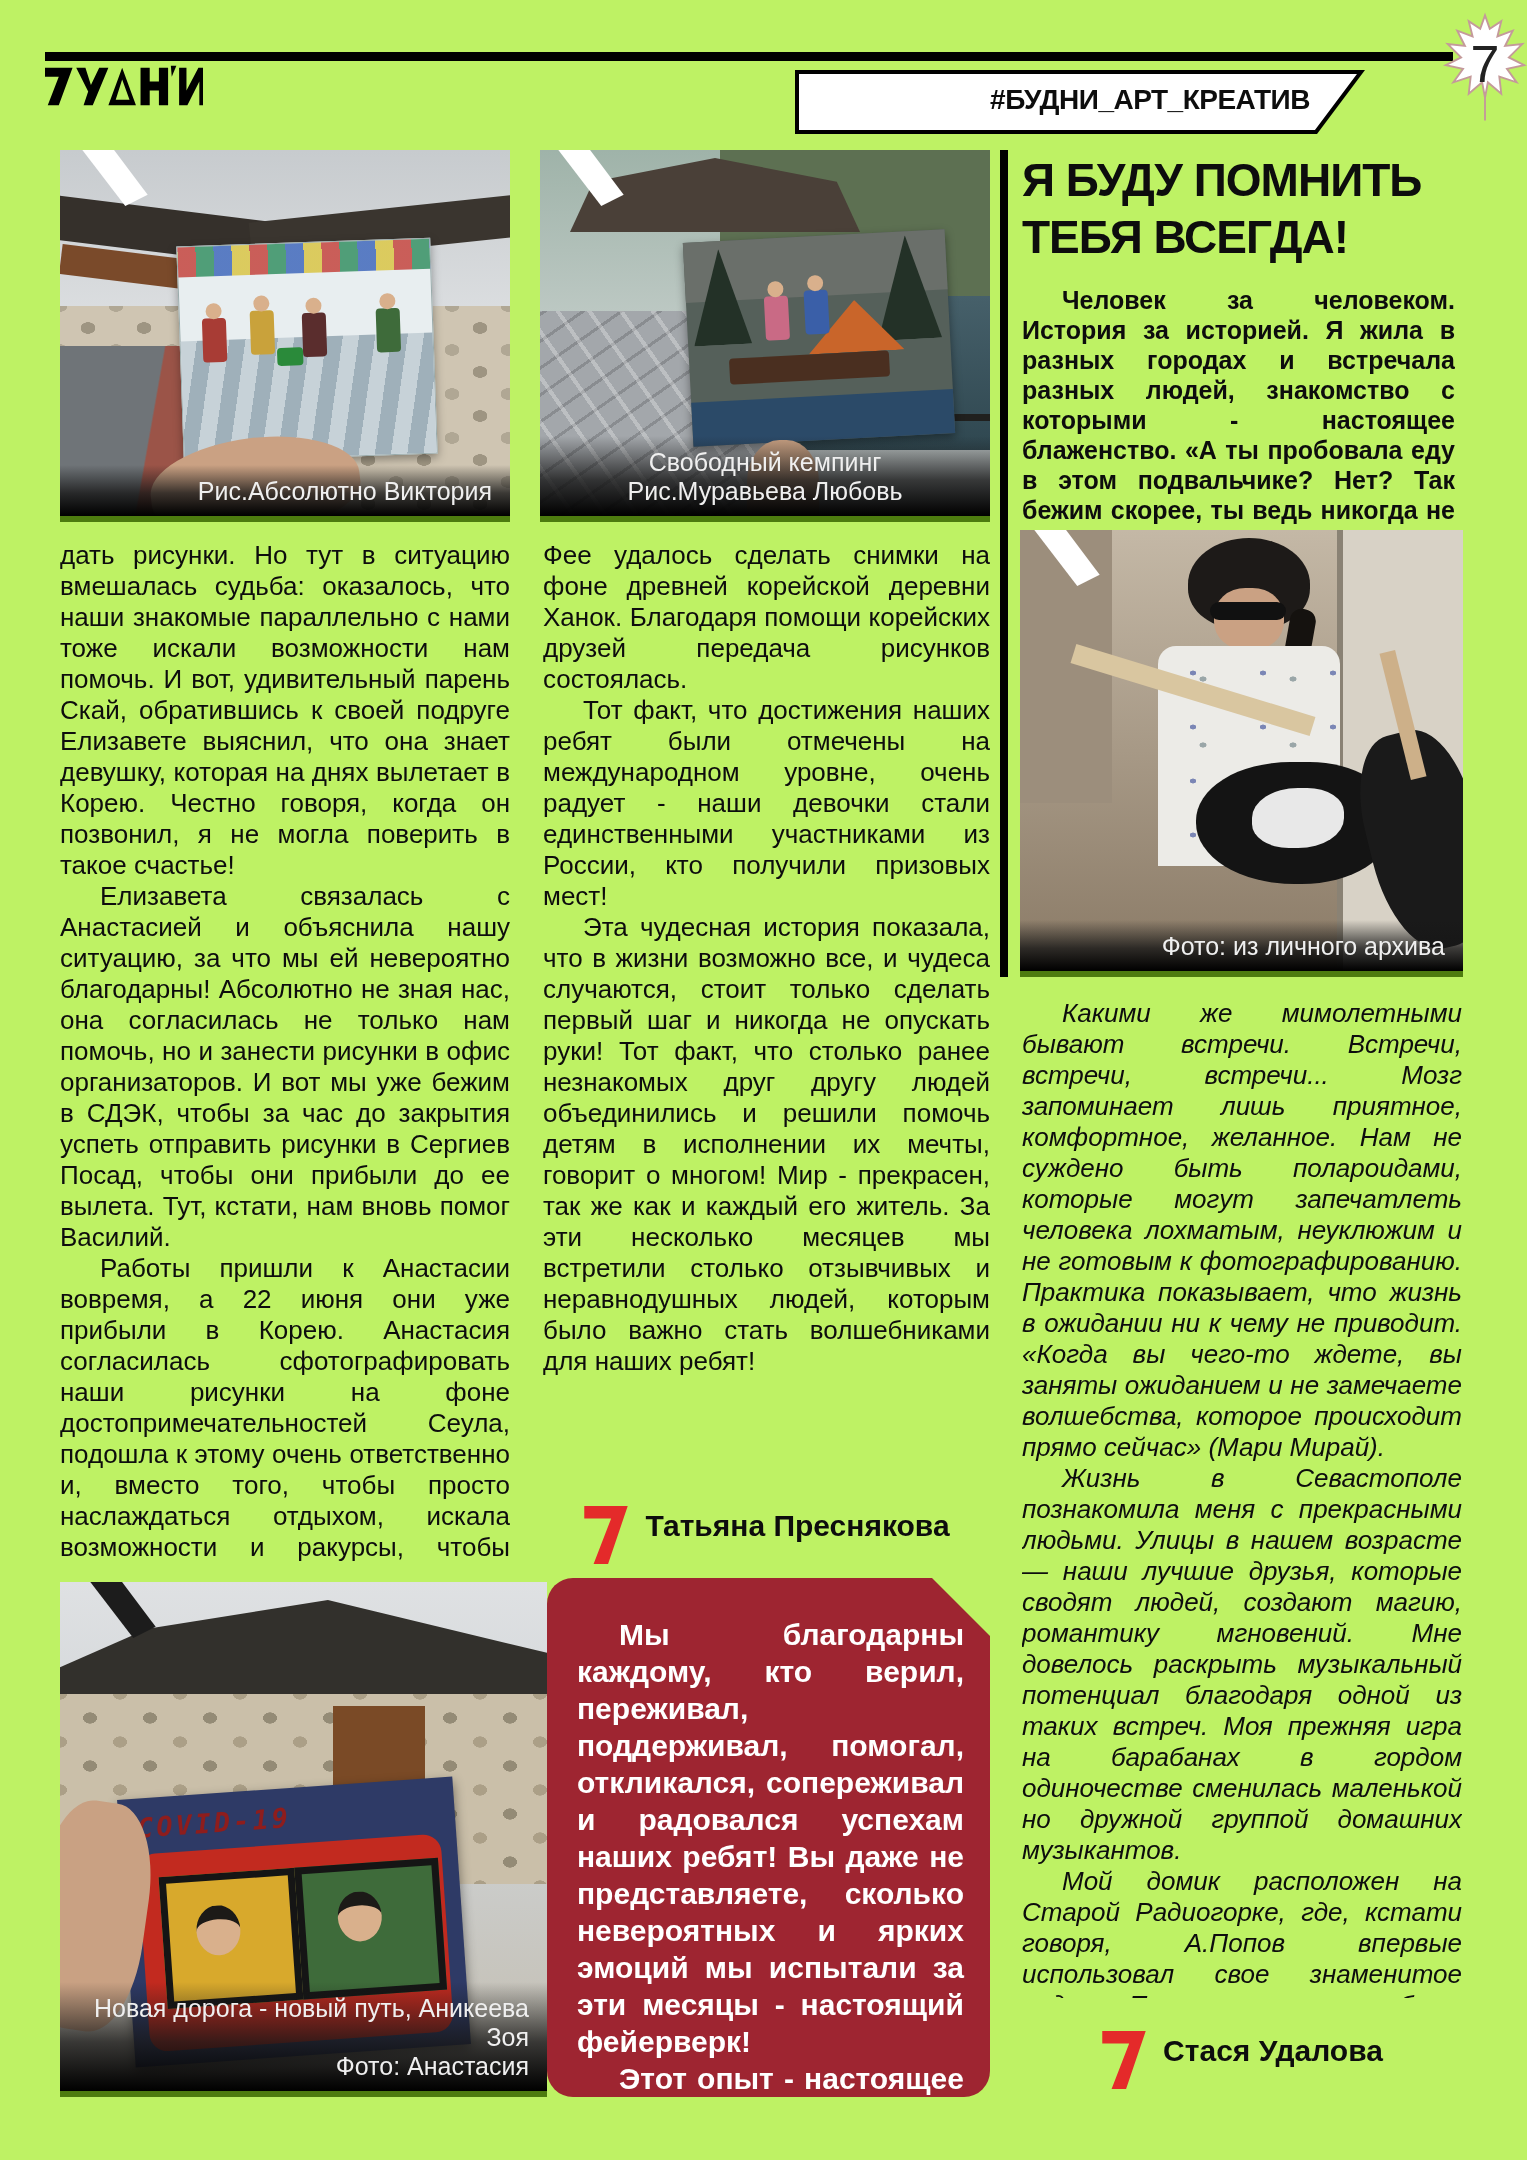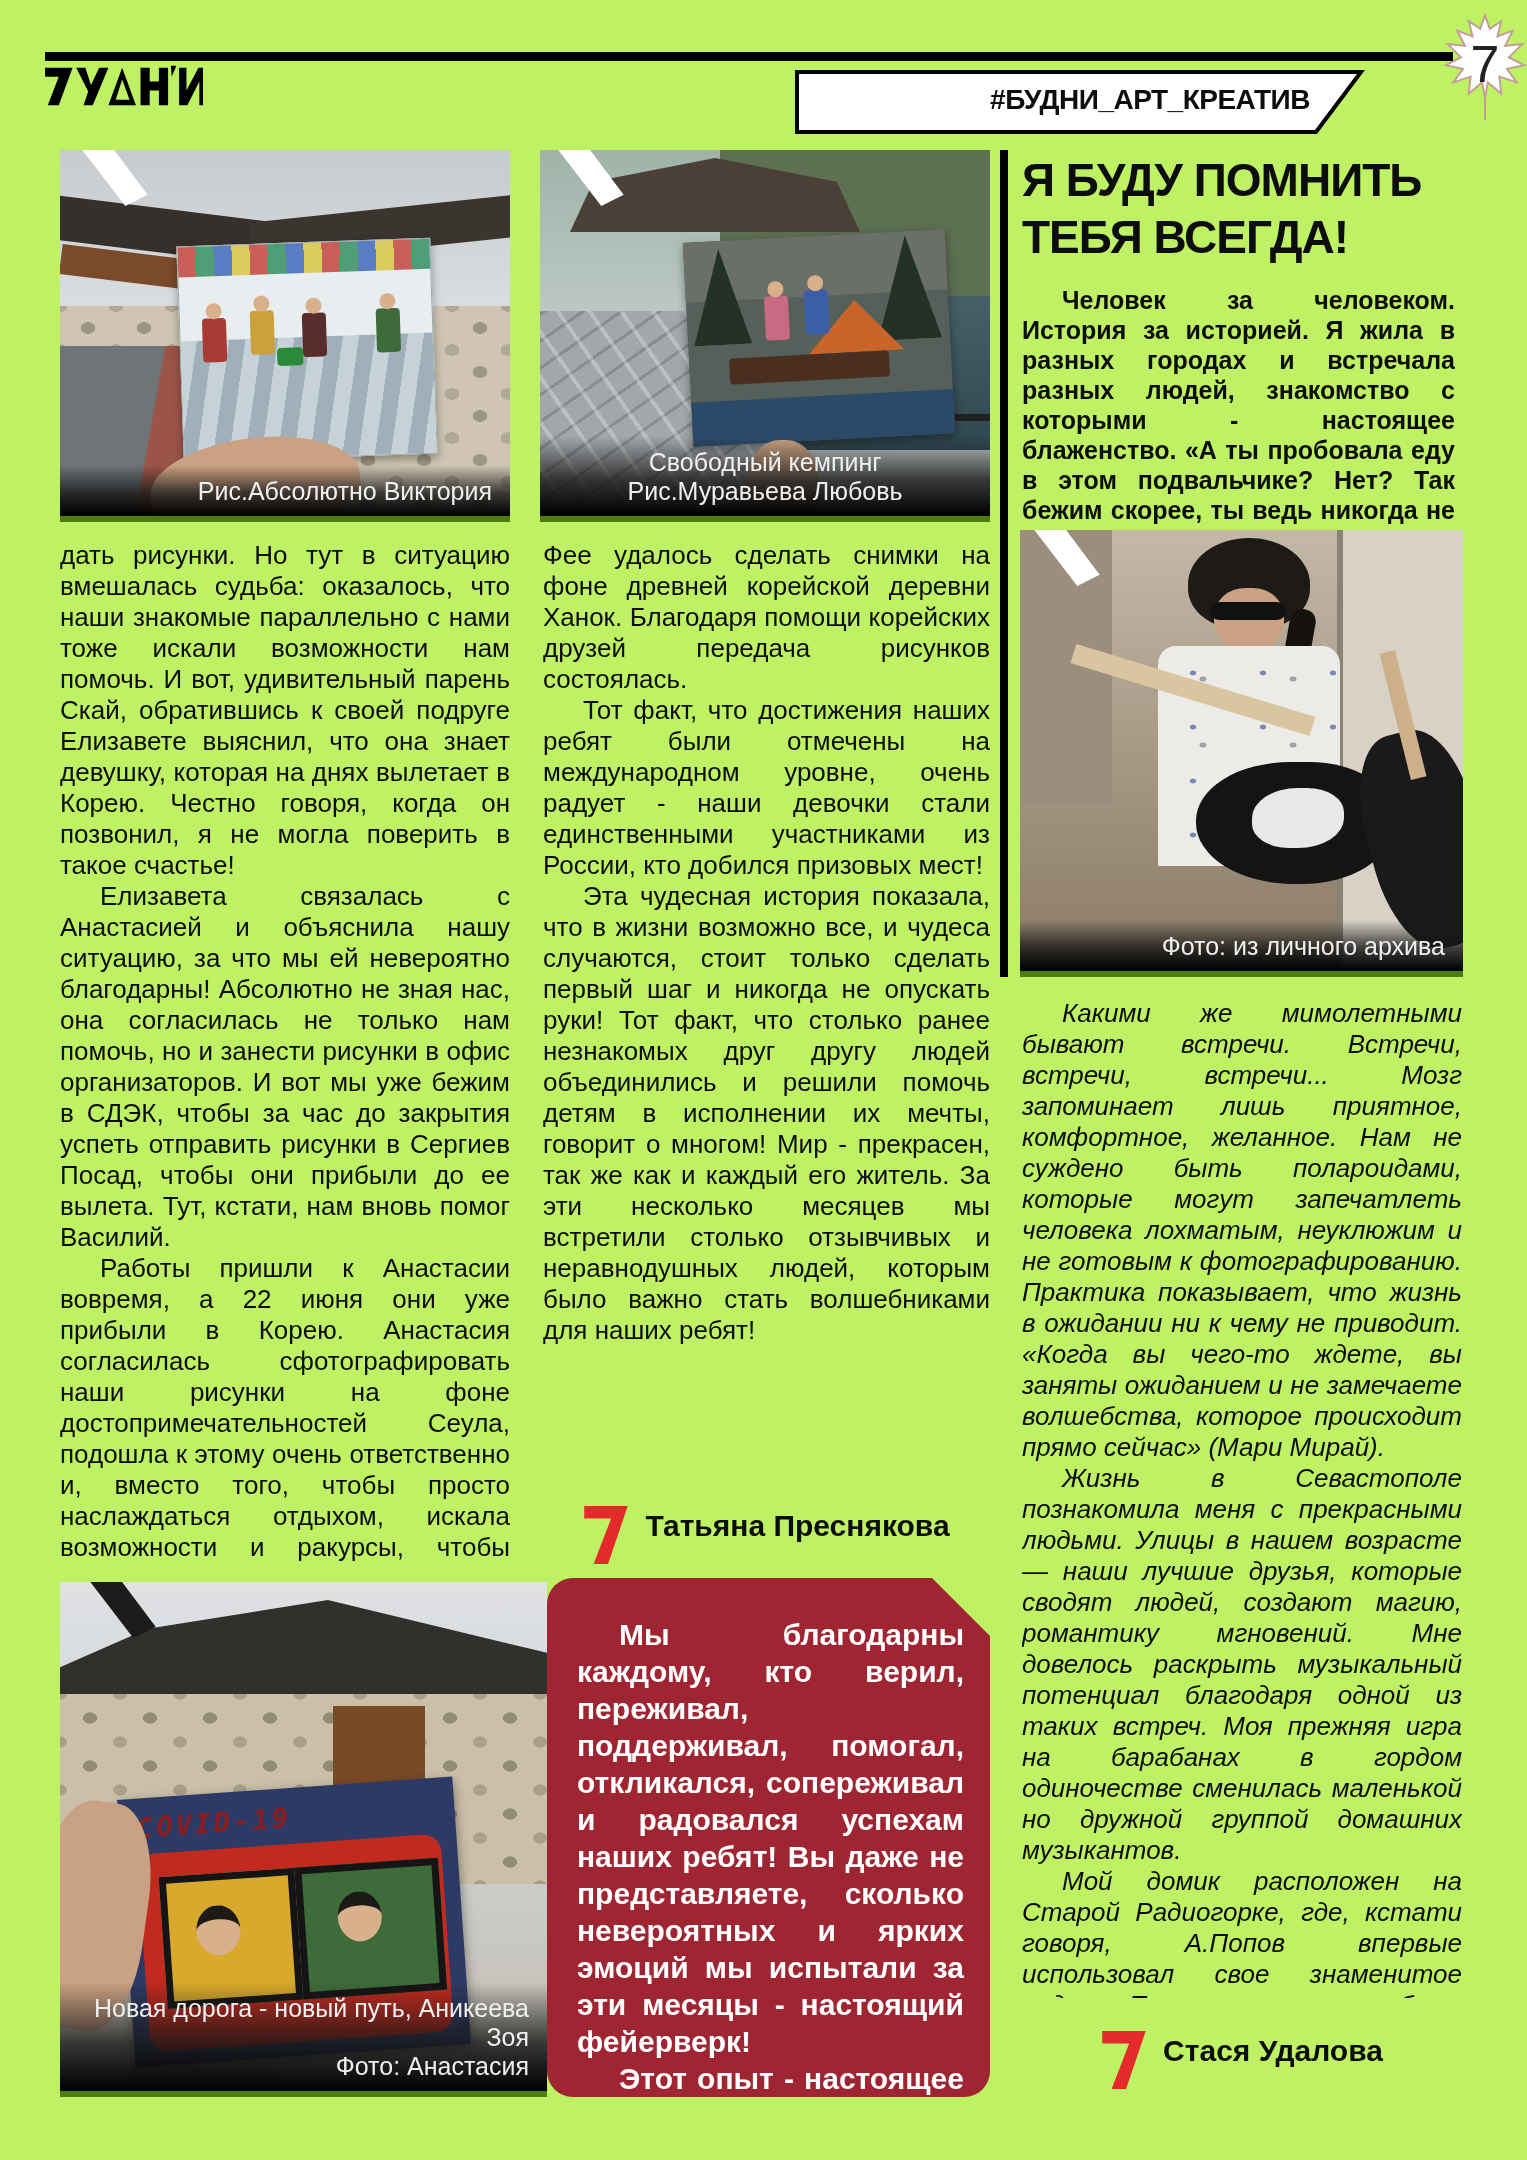--- a/index.html
+++ b/index.html
@@ -128,21 +128,21 @@
   </div>
 
   <div class="abs col" style="left:60px;top:540px;width:450px;height:1026px;">
     <p class="noind">дать рисунки. Но тут в ситуацию вмешалась судьба: оказалось, что наши знакомые параллельно с нами тоже искали возможности нам помочь. И вот, удивительный парень Скай, обратившись к своей подруге Елизавете выяснил, что она знает девушку, которая на днях вылетает в Корею. Честно говоря, когда он позвонил, я не могла поверить в такое счастье!</p>
     <p>Елизавета связалась с Анастасией и объяснила нашу ситуацию, за что мы ей невероятно благодарны! Абсолютно не зная нас, она согласилась не только нам помочь, но и занести рисунки в офис организаторов. И вот мы уже бежим в СДЭК, чтобы за час до закрытия успеть отправить рисунки в Сергиев Посад, чтобы они прибыли до ее вылета. Тут, кстати, нам вновь помог Василий.</p>
     <p>Работы пришли к Анастасии вовремя, а 22 июня они уже прибыли в Корею. Анастасия согласилась сфотографировать наши рисунки на фоне достопримечательностей Сеула, подошла к этому очень ответственно и, вместо того, чтобы просто наслаждаться отдыхом, искала возможности и ракурсы, чтобы сделать всю эту историю особенной. До встречи с организаторами оставалось совсем немного времени, но все же нашей</p>
   </div>
 
   <div class="abs col" style="left:543px;top:540px;width:447px;height:952px;">
     <p class="noind">Фее удалось сделать снимки на фоне древней корейской деревни Ханок. Благодаря помощи корейских друзей передача рисунков состоялась.</p>
-    <p>Тот факт, что достижения наших ребят были отмечены на международном уровне, очень радует - наши девочки стали единственными участниками из России, кто добился призовых мест!</p>
+    <p>Тот факт, что достижения наших ребят были отмечены на международном уровне, очень радует - наши девочки стали единственными участниками из России, кто получили призовых мест!</p>
     <p>Эта чудесная история показала, что в жизни возможно все, и чудеса случаются, стоит только сделать первый шаг и никогда не опускать руки! Тот факт, что столько ранее незнакомых друг другу людей объединились и решили помочь детям в исполнении их мечты, говорит о многом! Мир - прекрасен, так же как и каждый его житель. За эти несколько месяцев мы встретили столько отзывчивых и неравнодушных людей, которым было важно стать волшебниками для наших ребят!</p>
   </div>
 
   <div class="abs byline" style="left:543px;top:1505px;width:447px;">
     <svg width="46" height="60" viewBox="0 0 44 58">
       <polygon points="1,1 43,1 24,57 10,57 27,13 1,13" fill="#e42a2a"></polygon>
     </svg>
     <span class="nm">Татьяна Преснякова</span>
   </div>
 

